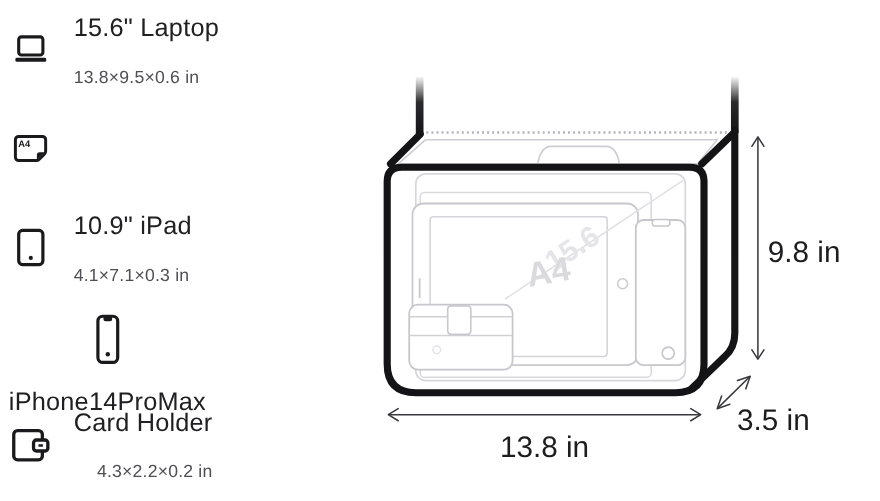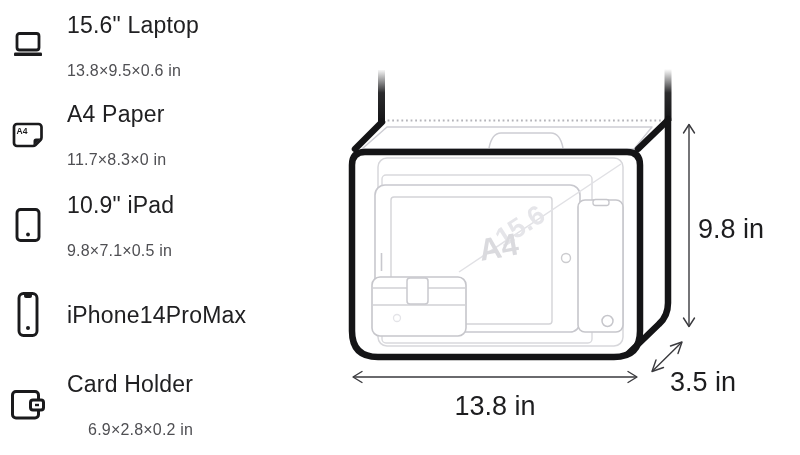--- a/index.html
+++ b/index.html
@@ -7,21 +7,21 @@
     position:relative;width:800px;height:455px;background:#ffffff;overflow:hidden;
     font-family:"Liberation Sans","DejaVu Sans",sans-serif;
   }
   
   .item-list{position:absolute;left:0;top:0;width:300px;list-style:none;margin:0;padding:0;}
   .item-row{position:absolute;left:8px;display:flex;align-items:center;gap:19px;height:60px;}
   .item-icon{width:40px;display:flex;justify-content:center;align-items:center;flex:0 0 40px;}
   .item-txt{display:flex;flex-direction:column;}
   .item-title{font-size:23px;color:#202022;letter-spacing:.2px;line-height:1.15;}
   .item-dims{font-size:16px;color:#4f4f53;margin-top:24px;letter-spacing:.2px;}
-  .row-1{top:16px;}  .row-2{top:105px;}  .row-3{top:196px;}  .row-4{top:285px;}  .row-5{top:375px;text-align:right;}
+  .row-1{top:16px;}  .row-2{top:105px;}  .row-3{top:196px;}  .row-4{top:285px;flex-direction:column;}  .row-5{top:375px;text-align:right;}
   
   .bag-svg{position:absolute;left:0;top:0;width:800px;height:455px;}
   .dim-label{font-size:27px;fill:#1d1d1f;}
   .wm{font-weight:bold;}
 </style>
 </head>
 <body>
 
 <div class="canvas">
 
@@ -41,36 +41,32 @@
     </li>
 
     <li class="item-row row-2">
       <span class="item-icon">
         <svg width="36" height="30" viewBox="0 0 36 30">
           <path d="M7,4 H28.5 A3,3 0 0 1 31.5,7 V17.5 Q31.5,19 30.5,20 L25.5,25 Q24.5,26 23,26 H7 A3,3 0 0 1 4,23 V7 A3,3 0 0 1 7,4 Z" fill="none" stroke="#1a1a1c" stroke-width="2.7" stroke-linejoin="round"></path>
           <path d="M30.5,18.5 L23.5,25.5 V21 A2.5,2.5 0 0 1 26,18.5 Z" fill="#1a1a1c"></path>
           <text x="6.5" y="14" font-size="8.5" font-weight="bold" fill="#1a1a1c">A4</text>
         </svg>
       </span>
-      <span class="item-txt">
-        <span class="item-title">A4 Paper</span>
-        <span class="item-dims">11.7×8.3×0 in</span>
-      </span>
     </li>
 
     <li class="item-row row-3">
       <span class="item-icon">
         <svg width="30" height="38" viewBox="0 0 30 38">
           <rect x="4" y="2.5" width="22" height="31" rx="3.5" fill="none" stroke="#1a1a1c" stroke-width="2.9"></rect>
           <circle cx="15" cy="27.5" r="1.9" fill="#1a1a1c"></circle>
         </svg>
       </span>
       <span class="item-txt">
         <span class="item-title">10.9" iPad</span>
-        <span class="item-dims">9.8×7.1×0.5 in</span>
+        <span class="item-dims">4.1×7.1×0.3 in</span>
       </span>
     </li>
 
     <li class="item-row row-4">
       <span class="item-icon">
         <svg width="26" height="48" viewBox="0 0 26 48">
           <rect x="4" y="2.5" width="18" height="42" rx="4.5" fill="none" stroke="#1a1a1c" stroke-width="2.9"></rect>
           <rect x="9" y="2.5" width="8" height="4.6" rx="2" fill="#1a1a1c"></rect>
           <circle cx="13" cy="37" r="2" fill="#1a1a1c"></circle>
         </svg>
@@ -83,21 +79,21 @@
     <li class="item-row row-5">
       <span class="item-icon">
         <svg width="40" height="36" viewBox="0 0 40 36">
           <rect x="4.5" y="4.5" width="26" height="26.5" rx="3.5" fill="none" stroke="#1a1a1c" stroke-width="3"></rect>
           <rect x="22.5" y="13" width="13" height="10" rx="2.5" fill="#ffffff" stroke="#1a1a1c" stroke-width="3"></rect>
           <line x1="27" y1="18" x2="31" y2="18" stroke="#1a1a1c" stroke-width="2.4"></line>
         </svg>
       </span>
       <span class="item-txt">
         <span class="item-title">Card Holder</span>
-        <span class="item-dims">6.9×2.8×0.2 in</span>
+        <span class="item-dims">4.3×2.2×0.2 in</span>
       </span>
     </li>
   </ul>
 
   <svg class="bag-svg" viewBox="0 0 800 455">
     <defs>
       <linearGradient id="strapFade" gradientUnits="userSpaceOnUse" x1="0" y1="122" x2="0" y2="69">
         <stop offset="0" stop-color="#141416" stop-opacity="1"></stop>
         <stop offset="0.55" stop-color="#141416" stop-opacity="0.9"></stop>
         <stop offset="1" stop-color="#141416" stop-opacity="0"></stop>

